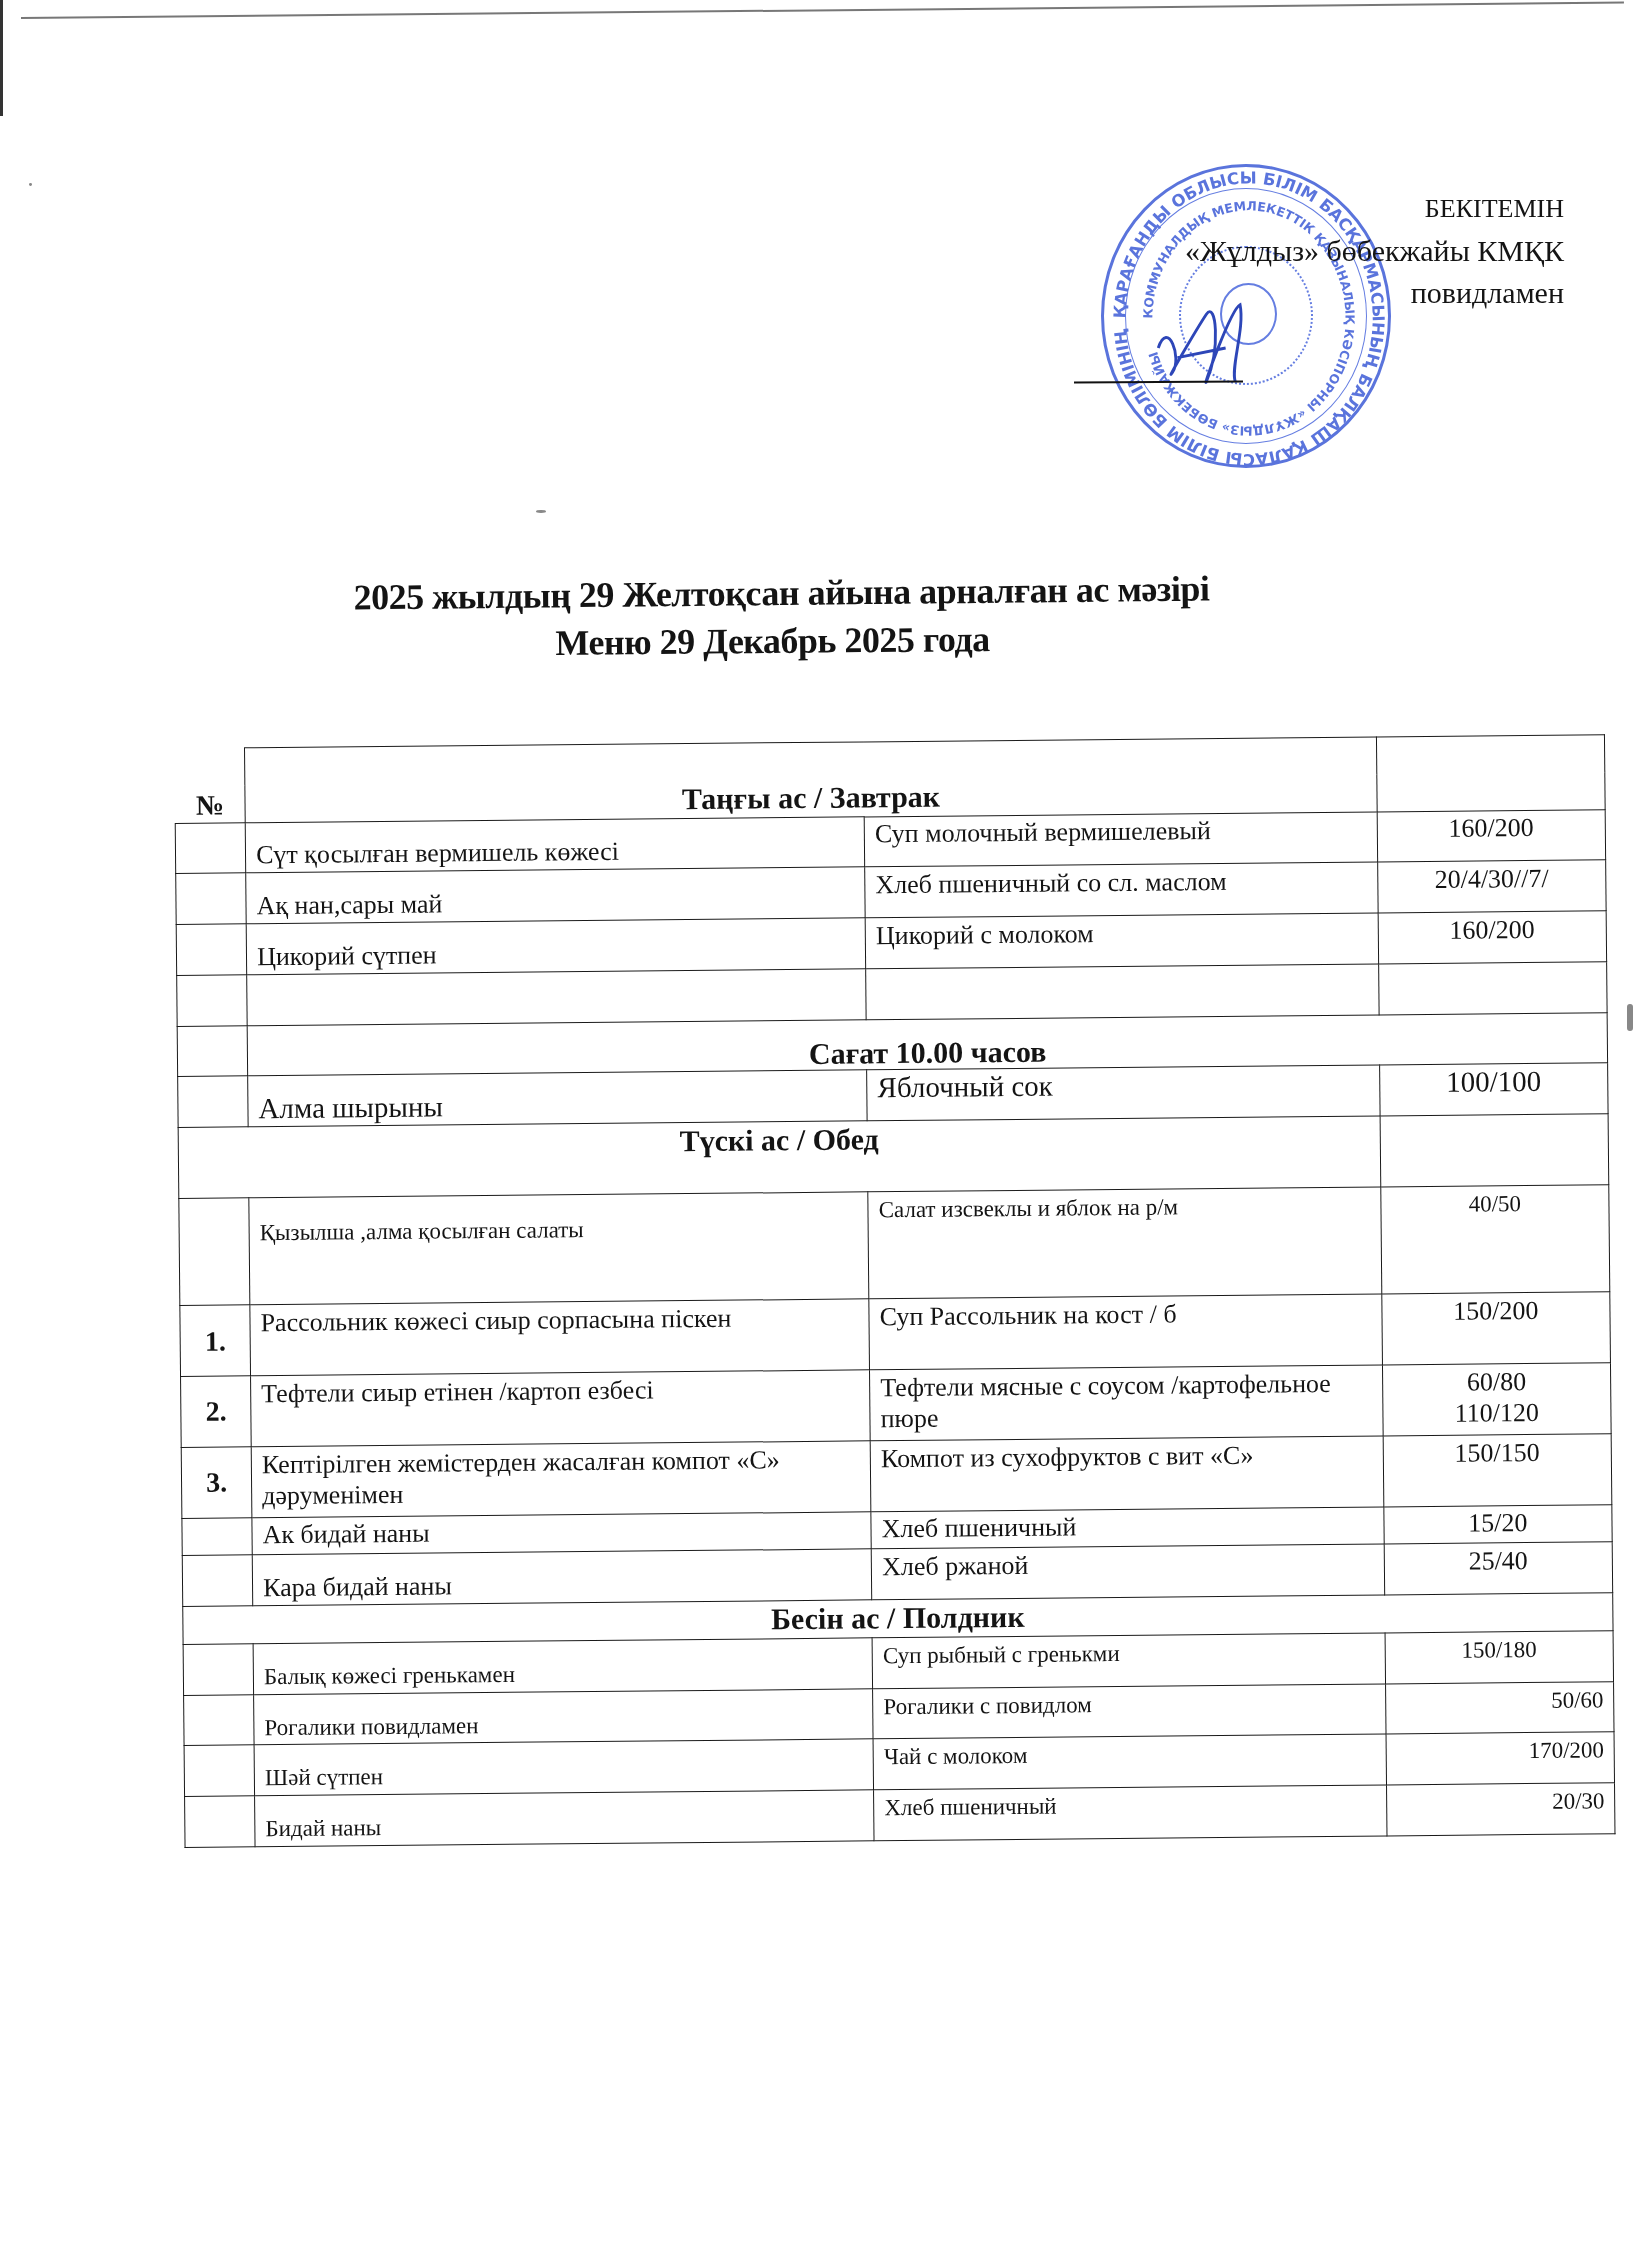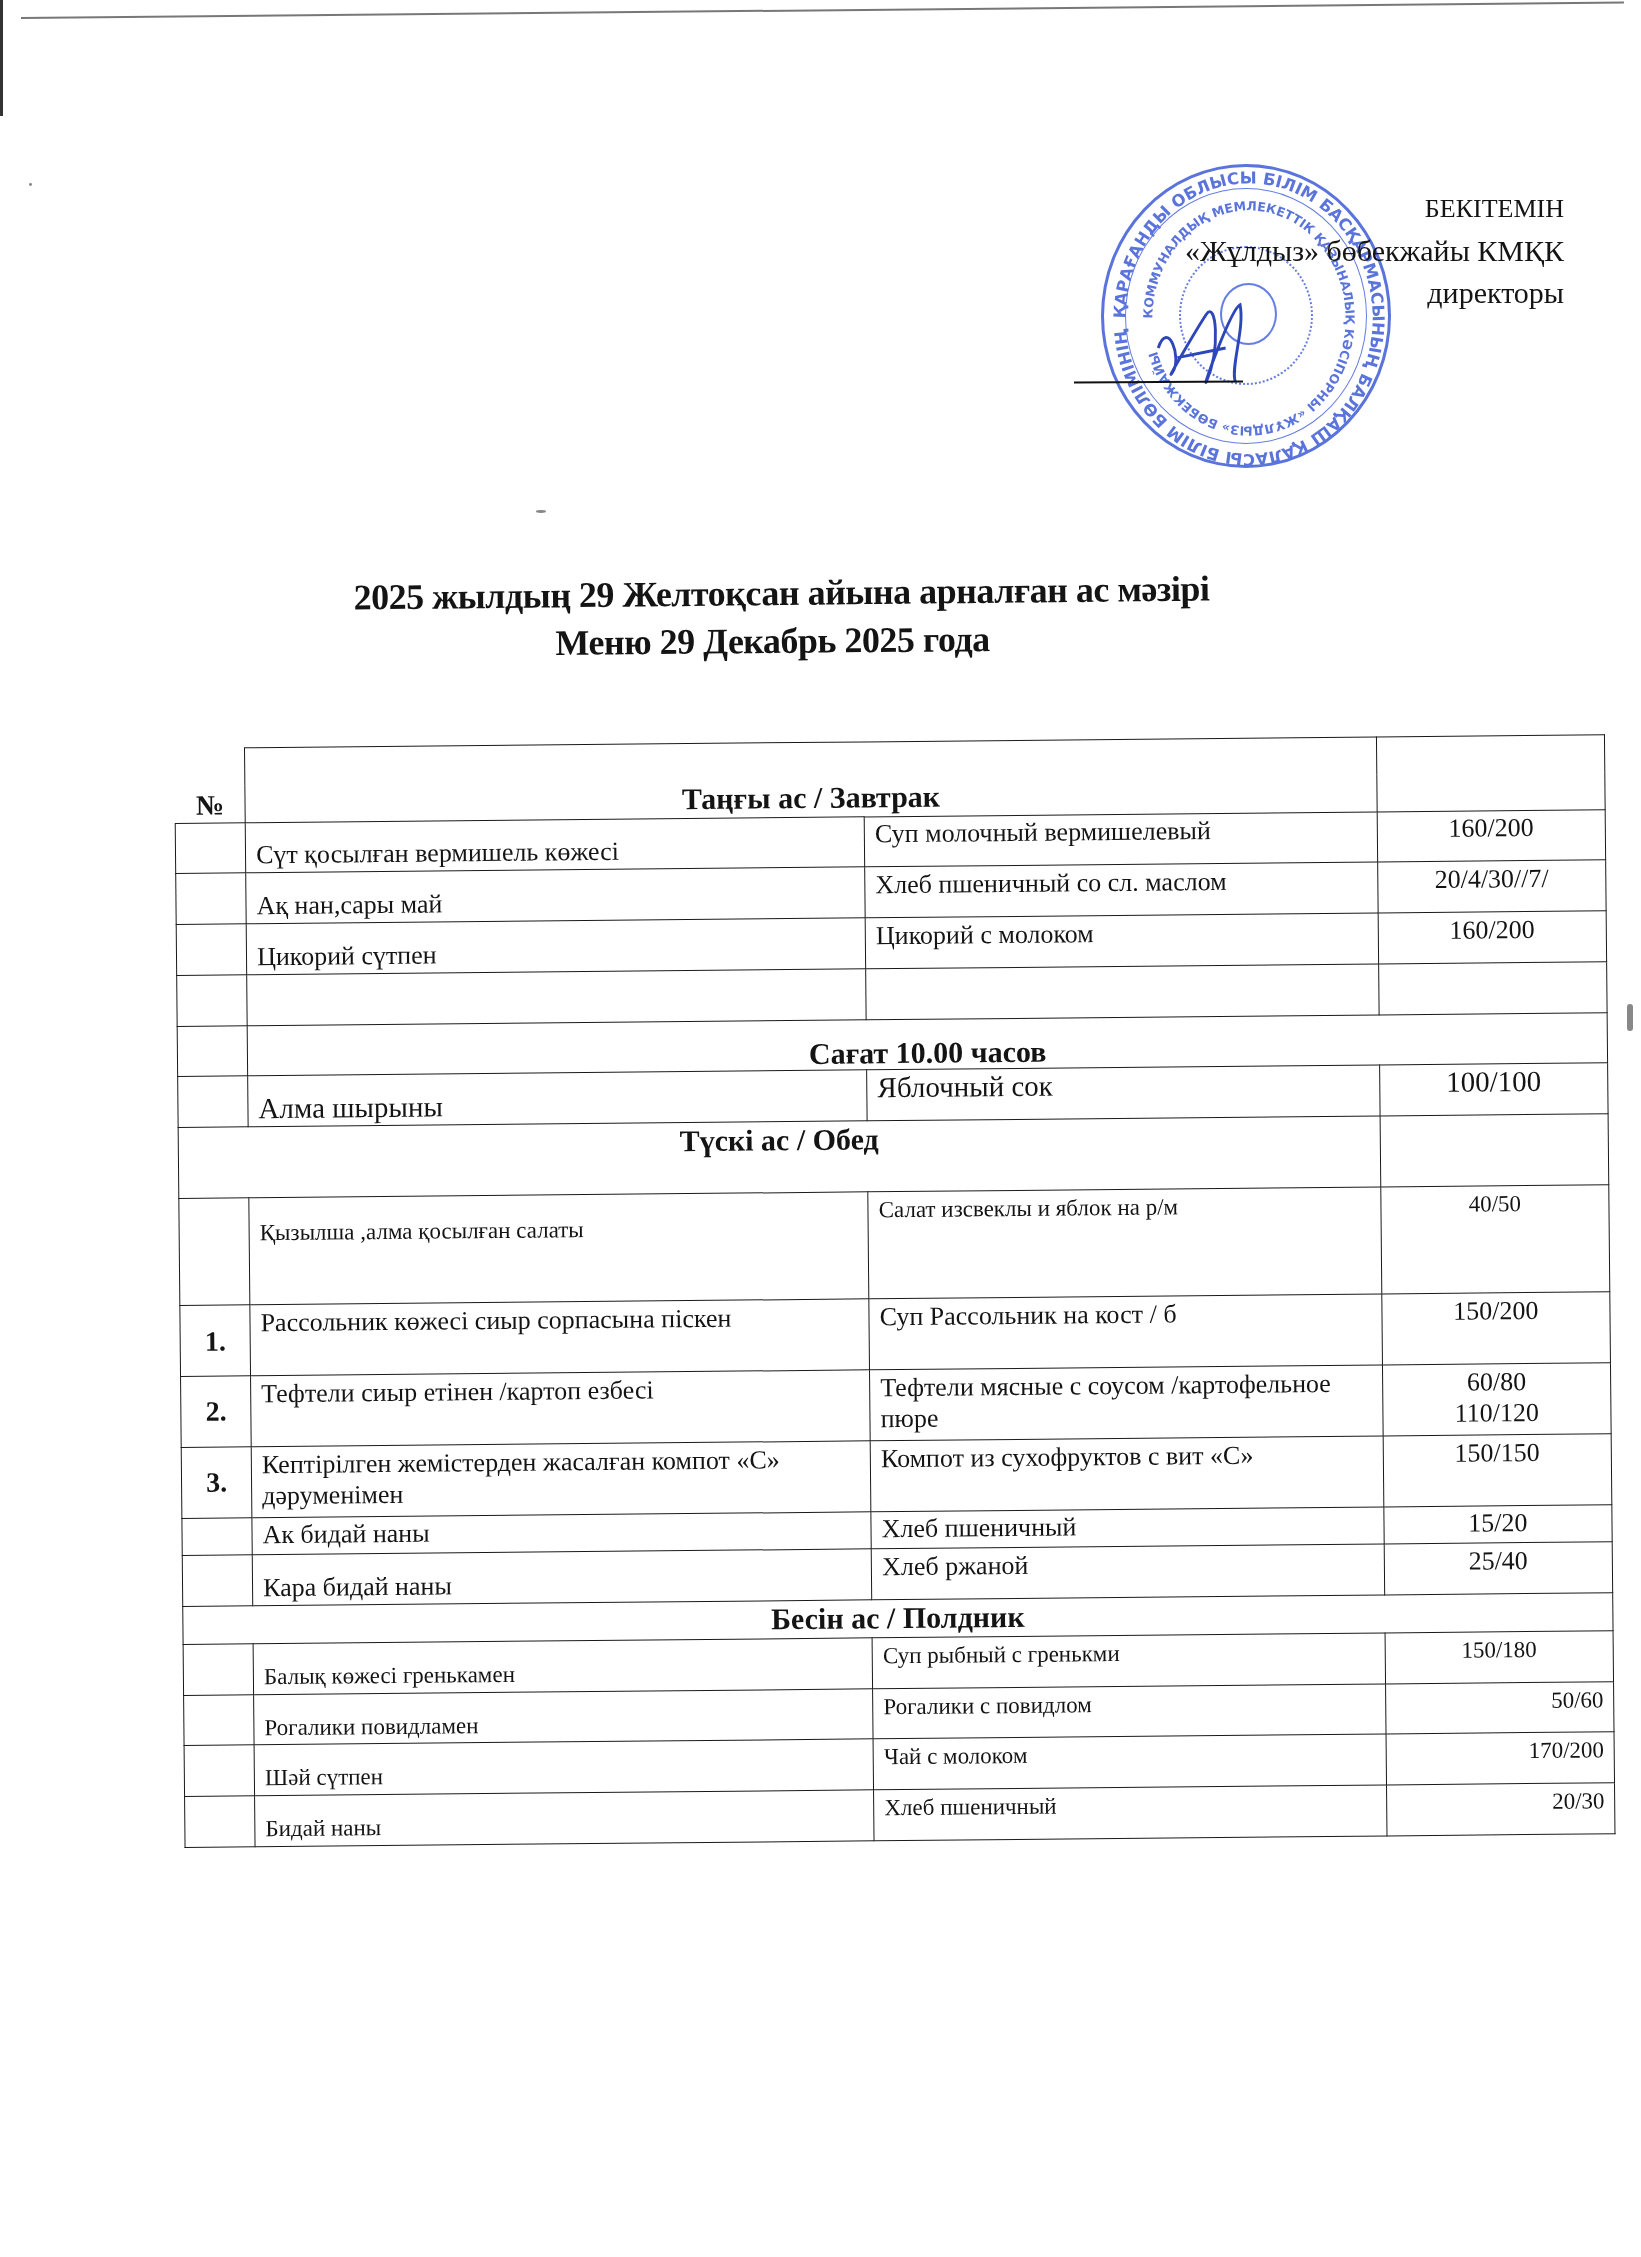--- a/index.html
+++ b/index.html
@@ -81,21 +81,21 @@
   </svg>
 </div>
 
 <svg class="signature" viewBox="0 0 160 120">
   <path d="M20,60 C30,30 45,70 35,85 C25,100 60,40 70,25 C80,10 85,60 70,95 C65,105 95,20 105,15 C110,40 95,80 100,95 M40,70 L90,60" stroke="#2d46b8" stroke-width="3" fill="none"></path>
 </svg>
 
 <div class="approval">
   <span class="line title-line">БЕКІТЕМІН</span>
   <span class="line">«Жұлдыз» бөбекжайы КМҚК</span>
-  <span class="line">директоры</span>
+  <span class="line">повидламен</span>
 </div>
 <div class="sign-line"></div>
 
 <div class="doc-title kz">2025 жылдың   29 Желтоқсан  айына арналған ас мәзірі</div>
 <div class="doc-title ru">Меню 29 Декабрь  2025 года</div>
 
 <table class="menu-table">
   <tbody>
       <tr class="h-sm">
     <td class="num" rowspan="2" style="vertical-align:bottom;border-top:none;border-left:none;">№</td>

